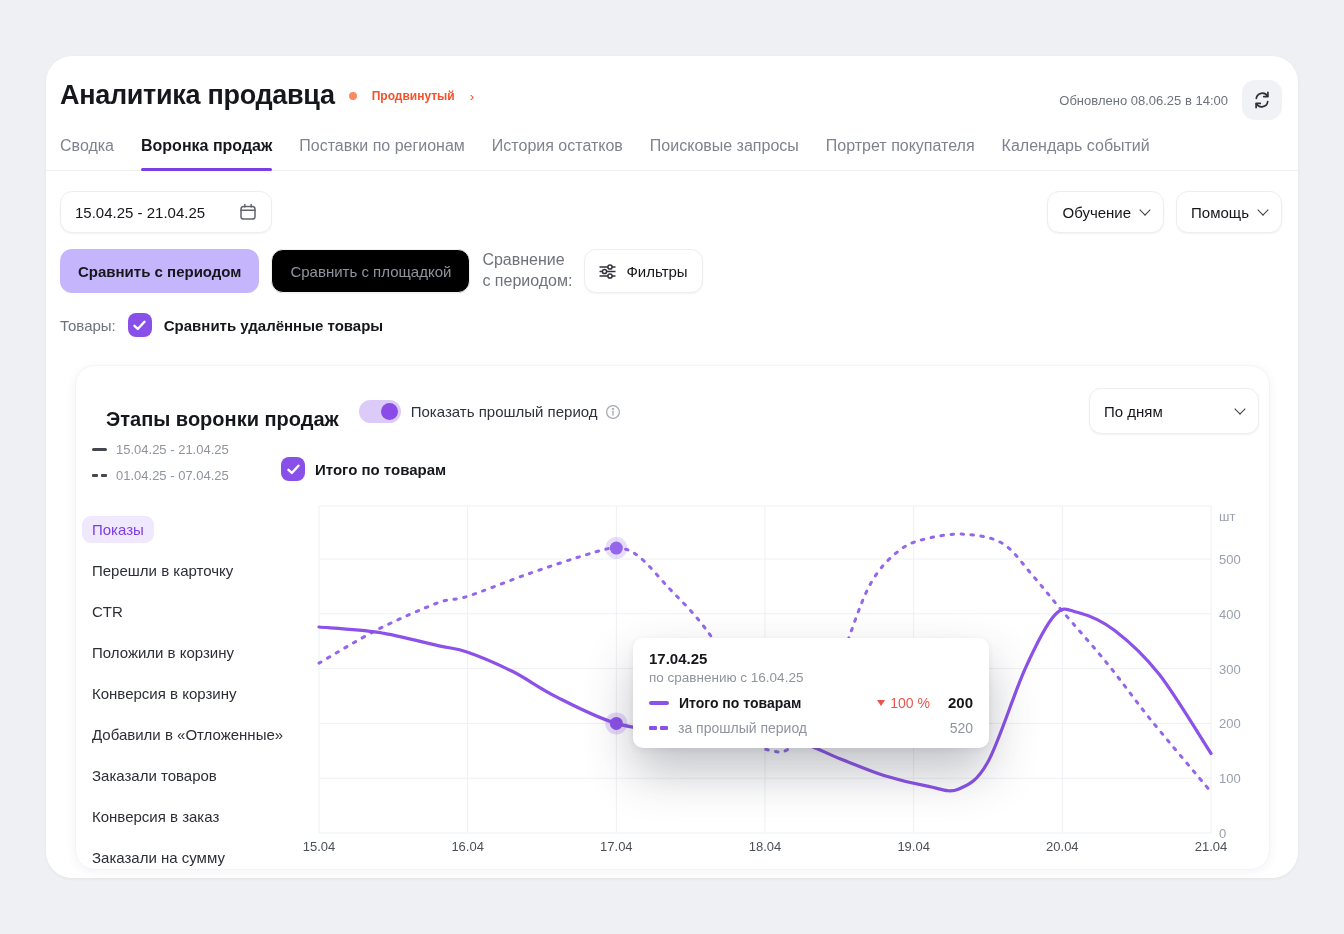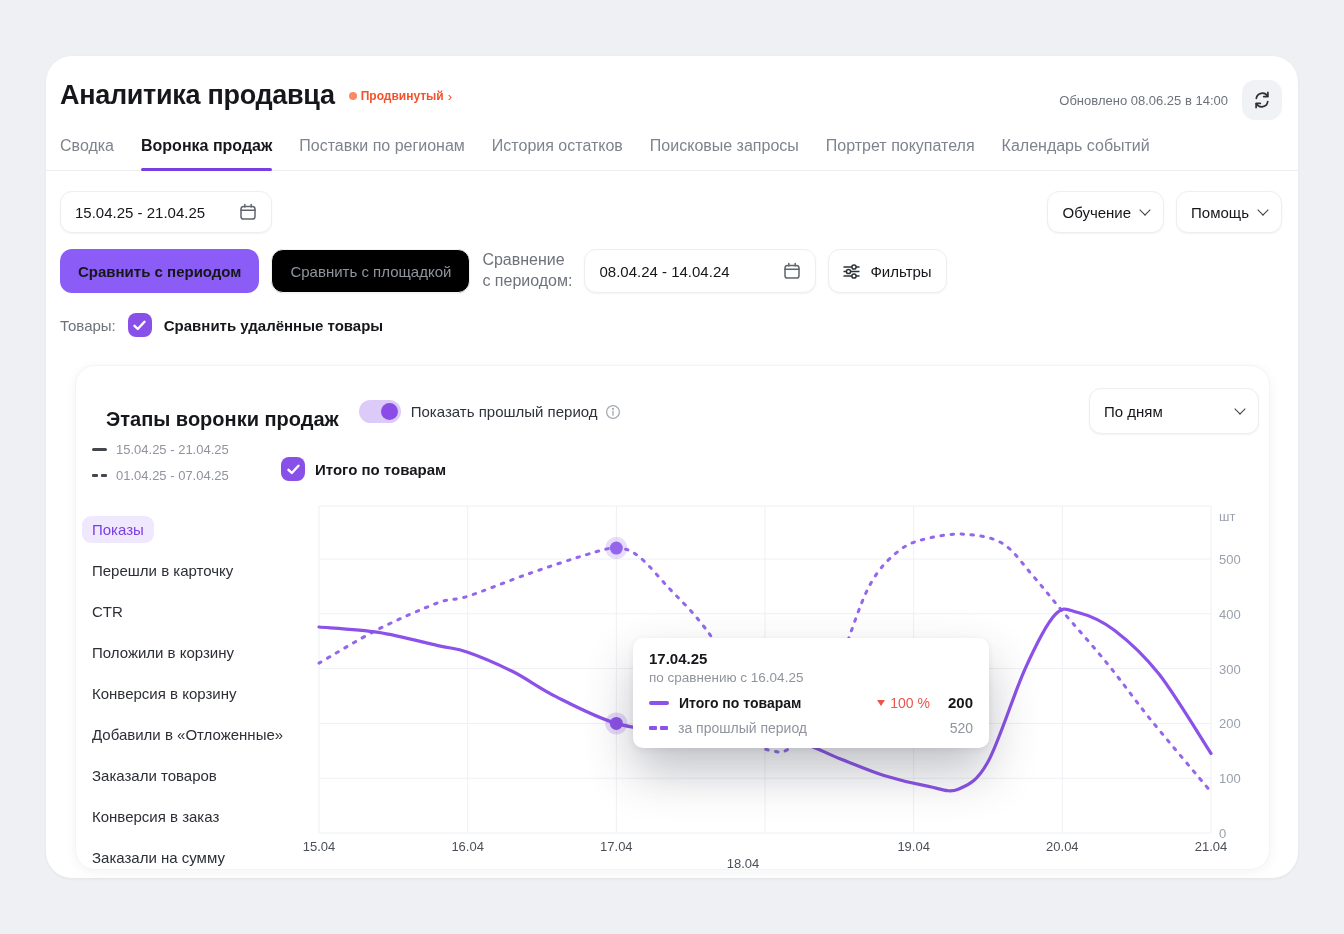--- a/index.html
+++ b/index.html
@@ -15,21 +15,21 @@
 
   .card {
     position:absolute; left:46px; top:56px; width:1252px; height:822px;
     background:#fff; border-radius:26px;
     box-shadow:0 1px 3px rgba(25,30,40,.06);
   }
 
   
   .card-header { display:flex; align-items:flex-start; padding:24px 16px 0 14px;justify-content:space-between; }
   .page-title { font-size:27px; font-weight:bold; letter-spacing:-.3px; color:#15171b; }
-  .plan-badge { display:flex; align-items:center; gap:4px; margin:9px 0 0 14px; cursor:pointer; }
+  .plan-badge { display:flex; align-items:center; gap:15px; margin:9px 0 0 14px; cursor:pointer; }
   .badge-dot { width:8px; height:8px; border-radius:50%; background:#fb8a63; }
   .badge-text { font-size:12px; font-weight:bold; color:#f4512c; }
   .badge-chev { font-size:13px; color:#f4512c; line-height:1; }
   .updated { margin-left:auto; margin-top:13px; font-size:13px; color:#6d727b; }
   .refresh-btn {
     width:40px; height:40px; margin-left:14px; border:none; cursor:pointer;
     border-radius:13px; background:#f1f2f5; display:flex; align-items:center; justify-content:center;
   }
 
   
@@ -45,21 +45,21 @@
     border-radius:12px; height:42px; padding:0 14px; font-size:15px; color:#15171b;
     cursor:pointer; font-family:inherit; white-space:nowrap;
   }
   .chev { width:8px; height:8px; border-right:1.8px solid #3a3e45; border-bottom:1.8px solid #3a3e45; transform:rotate(45deg); margin-top:-4px; }
   .row1 { display:flex; align-items:center; padding:20px 16px 0 14px; }
   .date-btn { width:212px; justify-content:space-between; }
   .row1-right { margin-left:auto; display:flex; gap:12px; }
 
   .row2 { display:flex; align-items:center; gap:12px; padding:16px 16px 0 14px; }
   .pill { height:44px; display:flex; align-items:center; padding:0 18px; border-radius:12px; font-size:15px; cursor:pointer; white-space:nowrap; }
-  .pill.on  { background:#8b5cf6; font-weight:bold; color:#15171b; }
+  .pill.on  { background:#c4b5fd; font-weight:bold; color:#15171b; }
   .pill.off { background:#000000; color:#8f949e; border:1px solid #f1f2f5; box-shadow:0 1px 2px rgba(20,25,35,.04); }
   .compare-caption { font-size:16px; color:#6d727b; line-height:1.3; margin-left:0; }
   .date-btn2 { width:232px; justify-content:space-between; height:44px; }
   .filters-btn { height:44px; }
 
   .row3 { display:flex; align-items:center; gap:12px; padding:20px 16px 0 14px; font-size:15px; }
   .row3-label { color:#6d727b; }
   .checkbox { width:24px; height:24px; border-radius:8px; background:#8950e9; display:flex; align-items:center; justify-content:center; cursor:pointer; flex:none; }
   .row3-text { font-weight:bold; }
 
@@ -173,29 +173,20 @@
       </div>
     </div>
 
     <div class="row2">
       <div class="pill on">Сравнить с периодом</div>
       <div class="pill off">Сравнить с площадкой</div>
       <div class="compare-caption">
         <div>Сравнение</div>
         <div>с периодом:</div>
       </div>
-      <button class="btn date-btn2">
-        <span>08.04.24 - 14.04.24</span>
-        <svg width="18" height="18" viewBox="0 0 18 18" fill="none" stroke="#5f646d" stroke-width="1.5" stroke-linecap="round">
-          <rect x="2" y="3.5" width="14" height="12.5" rx="2.6"></rect>
-          <line x1="2" y1="7.3" x2="16" y2="7.3"></line>
-          <line x1="5.8" y1="1.6" x2="5.8" y2="4"></line>
-          <line x1="12.2" y1="1.6" x2="12.2" y2="4"></line>
-        </svg>
-      </button>
       <button class="btn filters-btn">
         <svg width="17" height="15" viewBox="0 0 17 15" stroke="#2e3238" stroke-width="1.5" fill="#fff">
           <line x1="0.5" y1="3" x2="16.5" y2="3"></line>
             <circle cx="11" cy="3" r="2.1"></circle>
           <line x1="0.5" y1="7.5" x2="16.5" y2="7.5"></line>
             <circle cx="5.5" cy="7.5" r="2.1"></circle>
           <line x1="0.5" y1="12" x2="16.5" y2="12"></line>
             <circle cx="11" cy="12" r="2.1"></circle>
         </svg>
         <span>Фильтры</span>
@@ -317,21 +308,21 @@
           <span style="top: 107.8px;">400</span>
           <span style="top: 162.6px;">300</span>
           <span style="top: 217.4px;">200</span>
           <span style="top: 272.2px;">100</span>
           <span style="top: 327px;">0</span>
         </div>
       <div class="x-labels" id="x-labels">
           <span style="left: 0px;">15.04</span>
           <span style="left: 148.667px;">16.04</span>
           <span style="left: 297.333px;">17.04</span>
-          <span style="left: 424px; margin-top: 17px;">18.04</span>
+          <span style="left: 446px;">18.04</span>
           <span style="left: 594.667px;">19.04</span>
           <span style="left: 743.333px;">20.04</span>
           <span style="left: 892px;">21.04</span>
         </div>
 
       <div class="tooltip">
         <div class="tt-date">17.04.25</div>
         <div class="tt-compare">по сравнению с 16.04.25</div>
         <div class="tt-row">
           <span class="tt-sample-solid"></span>

